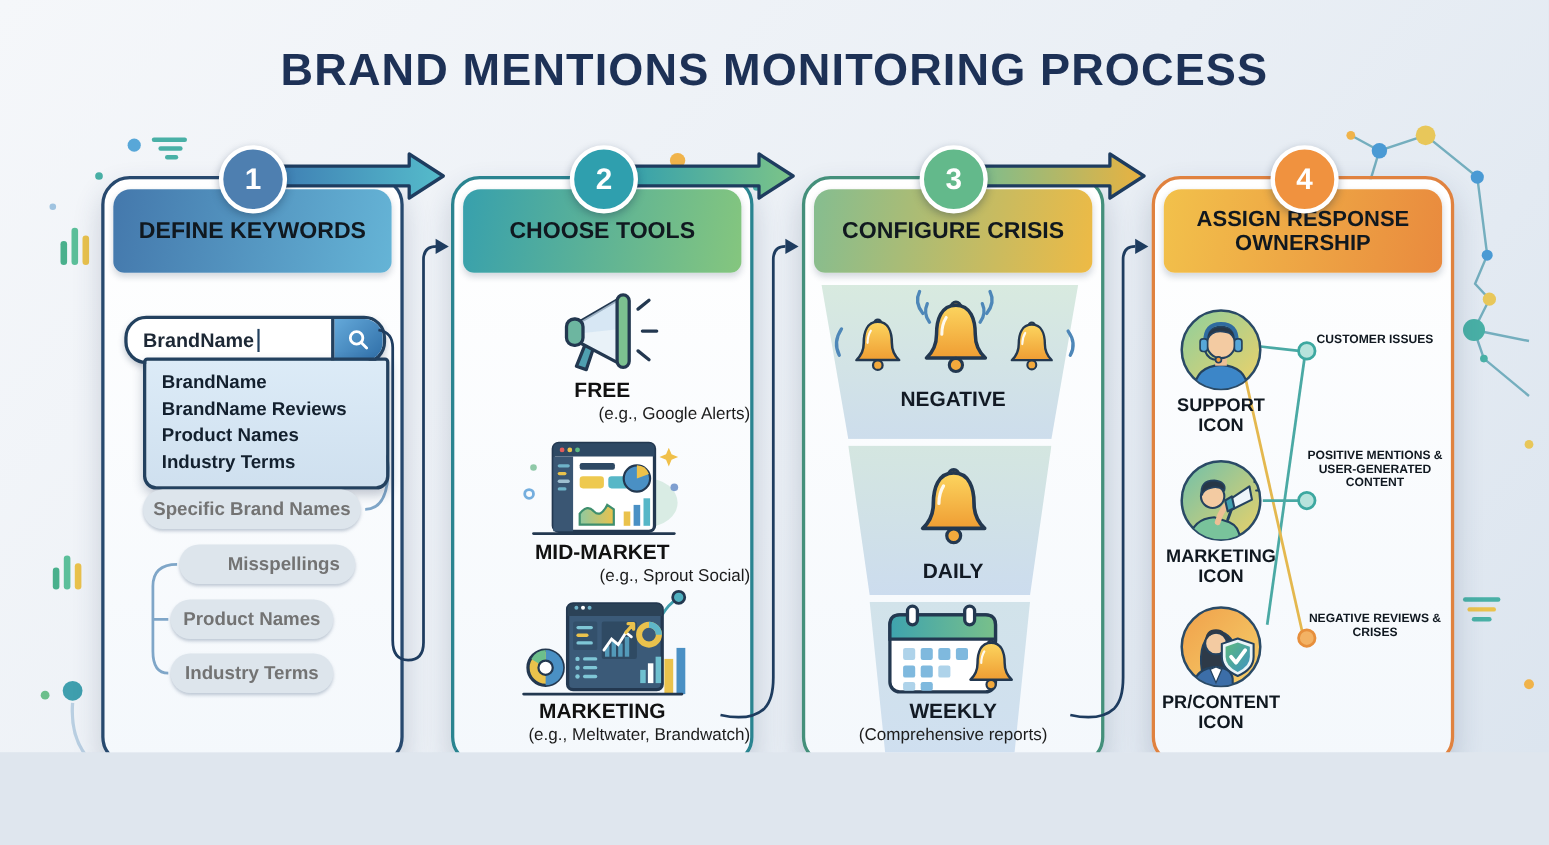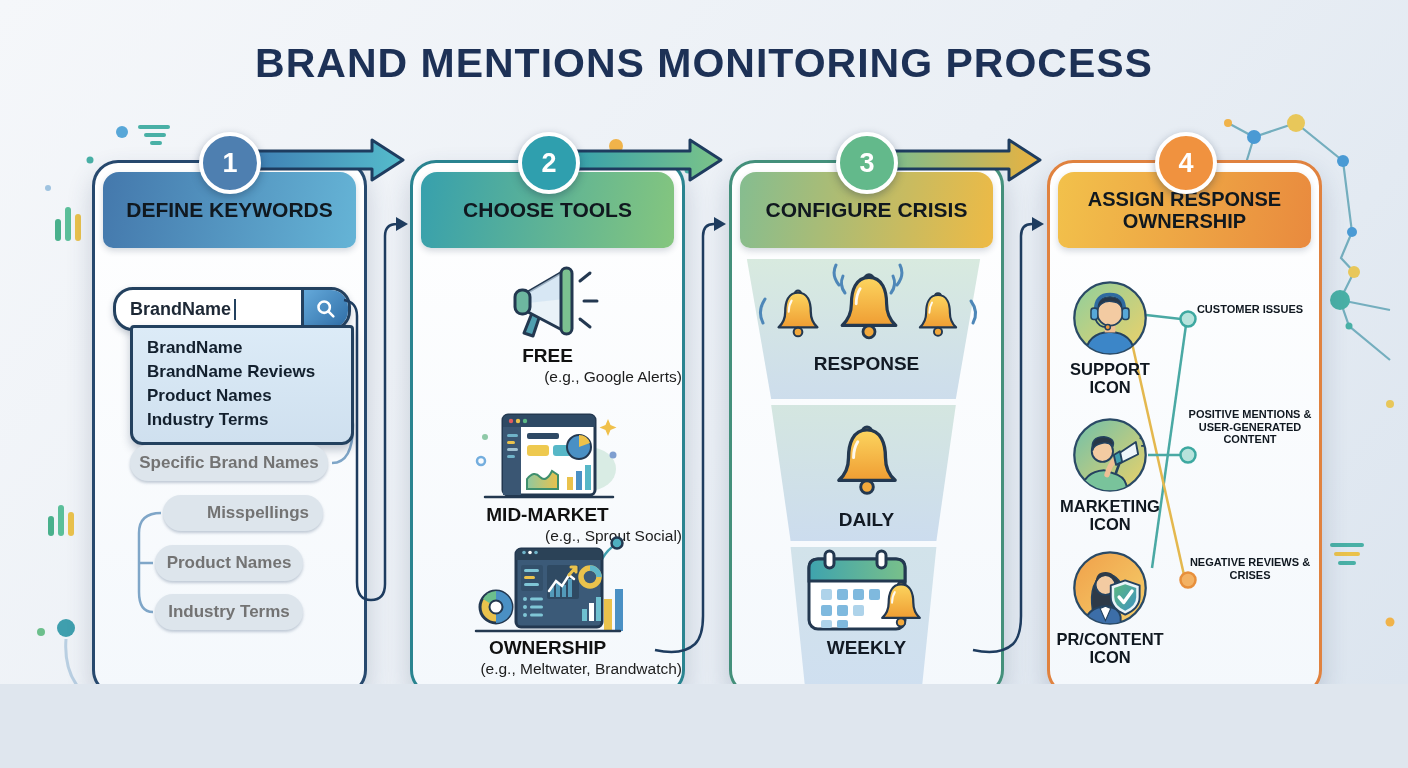--- a/index.html
+++ b/index.html
@@ -49,21 +49,21 @@
   .pill{position:absolute;height:36px;border-radius:18px;background:#dde5ec;
     display:flex;align-items:center;justify-content:center;
     font-size:17px;font-weight:700;color:#737373;box-shadow:0 2px 3px rgba(110,130,155,.4);}
   .pillA{left:35px;top:282px;width:198px;}
   .pillB{left:68px;top:332px;width:130px;padding-left:30px;}
   .pillC{left:60px;top:382px;width:148px;}
   .pillD{left:60px;top:431px;width:148px;}
   .panel-links{position:absolute;inset:0;width:100%;height:100%;pointer-events:none;}
   
   .tool{position:absolute;left:0;width:100%;text-align:center;}
-  .t1{top:98px;} .t2{top:244px;} .t3{top:372px;}
+  .t1{top:98px;} .t2{top:232px;} .t3{top:372px;}
   .tool svg{margin:0 auto;}
   .tool-name{font-size:19px;font-weight:800;color:#111;margin-top:2px;}
   .tool-example{font-size:15.5px;color:#1c1c1c;margin-top:1px;text-align:right;}
   
   .trap{position:absolute;left:10px;width:243px;}
   .trapA{top:96px;height:140px;clip-path:polygon(2% 0,98% 0,88% 100%,12% 100%);
     background:linear-gradient(180deg,#d8eadf,#cdddec);}
   .trapB{top:242px;height:136px;clip-path:polygon(12% 0,88% 0,80% 100%,20% 100%);
     background:linear-gradient(180deg,#d4e6e0,#ccdcee);}
   .trapC{top:384px;height:142px;clip-path:polygon(20% 0,80% 0,74% 100%,26% 100%);
@@ -309,21 +309,21 @@
         <path d="M122 33 A9 9 0 0 1 131 42" fill="none" stroke="#5fb7c9" stroke-width="5.5"></path>
         <rect x="114" y="74" width="5" height="12" fill="#6fc0d0"></rect>
         <rect x="121" y="68" width="5" height="18" fill="#ffffff"></rect>
         <rect x="128" y="62" width="5" height="24" fill="#6fc0d0"></rect>
         <circle cx="28" cy="72" r="16" fill="#eac24c" stroke="#233850" stroke-width="3"></circle>
         <path d="M28 56 A16 16 0 0 1 28 88 Z" fill="#4a90c4"></path>
         <path d="M28 72 L28 56 A16 16 0 0 0 15 64 Z" fill="#6cbf8c"></path>
         <circle cx="28" cy="72" r="6.5" fill="#ffffff" stroke="#233850" stroke-width="2"></circle>
         <line x1="8" y1="96" x2="152" y2="96" stroke="#233850" stroke-width="2.5" stroke-linecap="round"></line>
       </svg>
-      <div class="tool-name">OWNERSHIP</div>
+      <div class="tool-name">MARKETING</div>
       <div class="tool-example">(e.g., Meltwater, Brandwatch)</div>
     </div>
   </div>
 
   <div class="panel p3">
     <div class="panel-header hd3">CONFIGURE CRISIS</div>
     <div class="trap trapA"></div>
     <div class="trap trapB"></div>
     <div class="trap trapC"></div>
     <div class="tier tierA">
@@ -333,21 +333,21 @@
           <path d="M88 22 Q80 12 85 2"></path>
           <path d="M146 22 Q154 12 149 2"></path>
           <path d="M94 30 Q88 22 92 13"></path>
           <path d="M140 30 Q146 22 142 13"></path>
           <path d="M220 38 Q228 49 222 60"></path>
         </g>
         <use href="#bell" x="18" y="22" width="58" height="58"></use>
         <use href="#bell" x="78" y="4" width="80" height="80"></use>
         <use href="#bell" x="160" y="25" width="54" height="54"></use>
       </svg>
-      <div class="tier-name">RESPONSE</div>
+      <div class="tier-name">NEGATIVE</div>
     </div>
     <div class="tier tierB">
       <svg width="92" height="92" viewBox="0 0 92 92">
         <use href="#bell" x="4" y="4" width="84" height="84"></use>
       </svg>
       <div class="tier-name">DAILY</div>
     </div>
     <div class="tier tierC">
       <svg width="132" height="86" viewBox="0 0 132 86">
         <rect x="8" y="10" width="96" height="70" rx="9" fill="#ffffff" stroke="#233850" stroke-width="3"></rect>
@@ -361,20 +361,21 @@
           <rect x="68" y="40" width="11" height="11" rx="2"></rect>
           <rect x="20" y="56" width="11" height="11" rx="2"></rect>
           <rect x="36" y="56" width="11" height="11" rx="2"></rect>
           <rect x="52" y="56" width="11" height="11" rx="2" fill="#aed3ea"></rect>
           <rect x="20" y="71" width="11" height="8" rx="2" fill="#aed3ea"></rect>
           <rect x="36" y="71" width="11" height="8" rx="2"></rect>
         </g>
         <use href="#bell" x="72" y="28" width="56" height="56"></use>
       </svg>
       <div class="tier-name">WEEKLY</div>
+      <div class="tier-example">(Comprehensive reports)</div>
     </div>
   </div>
 
   <div class="panel p4">
     <div class="panel-header hd4">ASSIGN RESPONSE OWNERSHIP</div>
     <svg class="panel-links" viewBox="0 0 269 530">
       <line x1="96" y1="152" x2="131" y2="156" stroke="#4aa9a4" stroke-width="2.5"></line>
       <line x1="136" y1="162" x2="102" y2="405" stroke="#4aa9a4" stroke-width="2.5"></line>
       <line x1="82" y1="180" x2="134" y2="412" stroke="#e4b84e" stroke-width="2.5"></line>
       <line x1="98" y1="292" x2="131" y2="292" stroke="#4aa9a4" stroke-width="2.5"></line>

